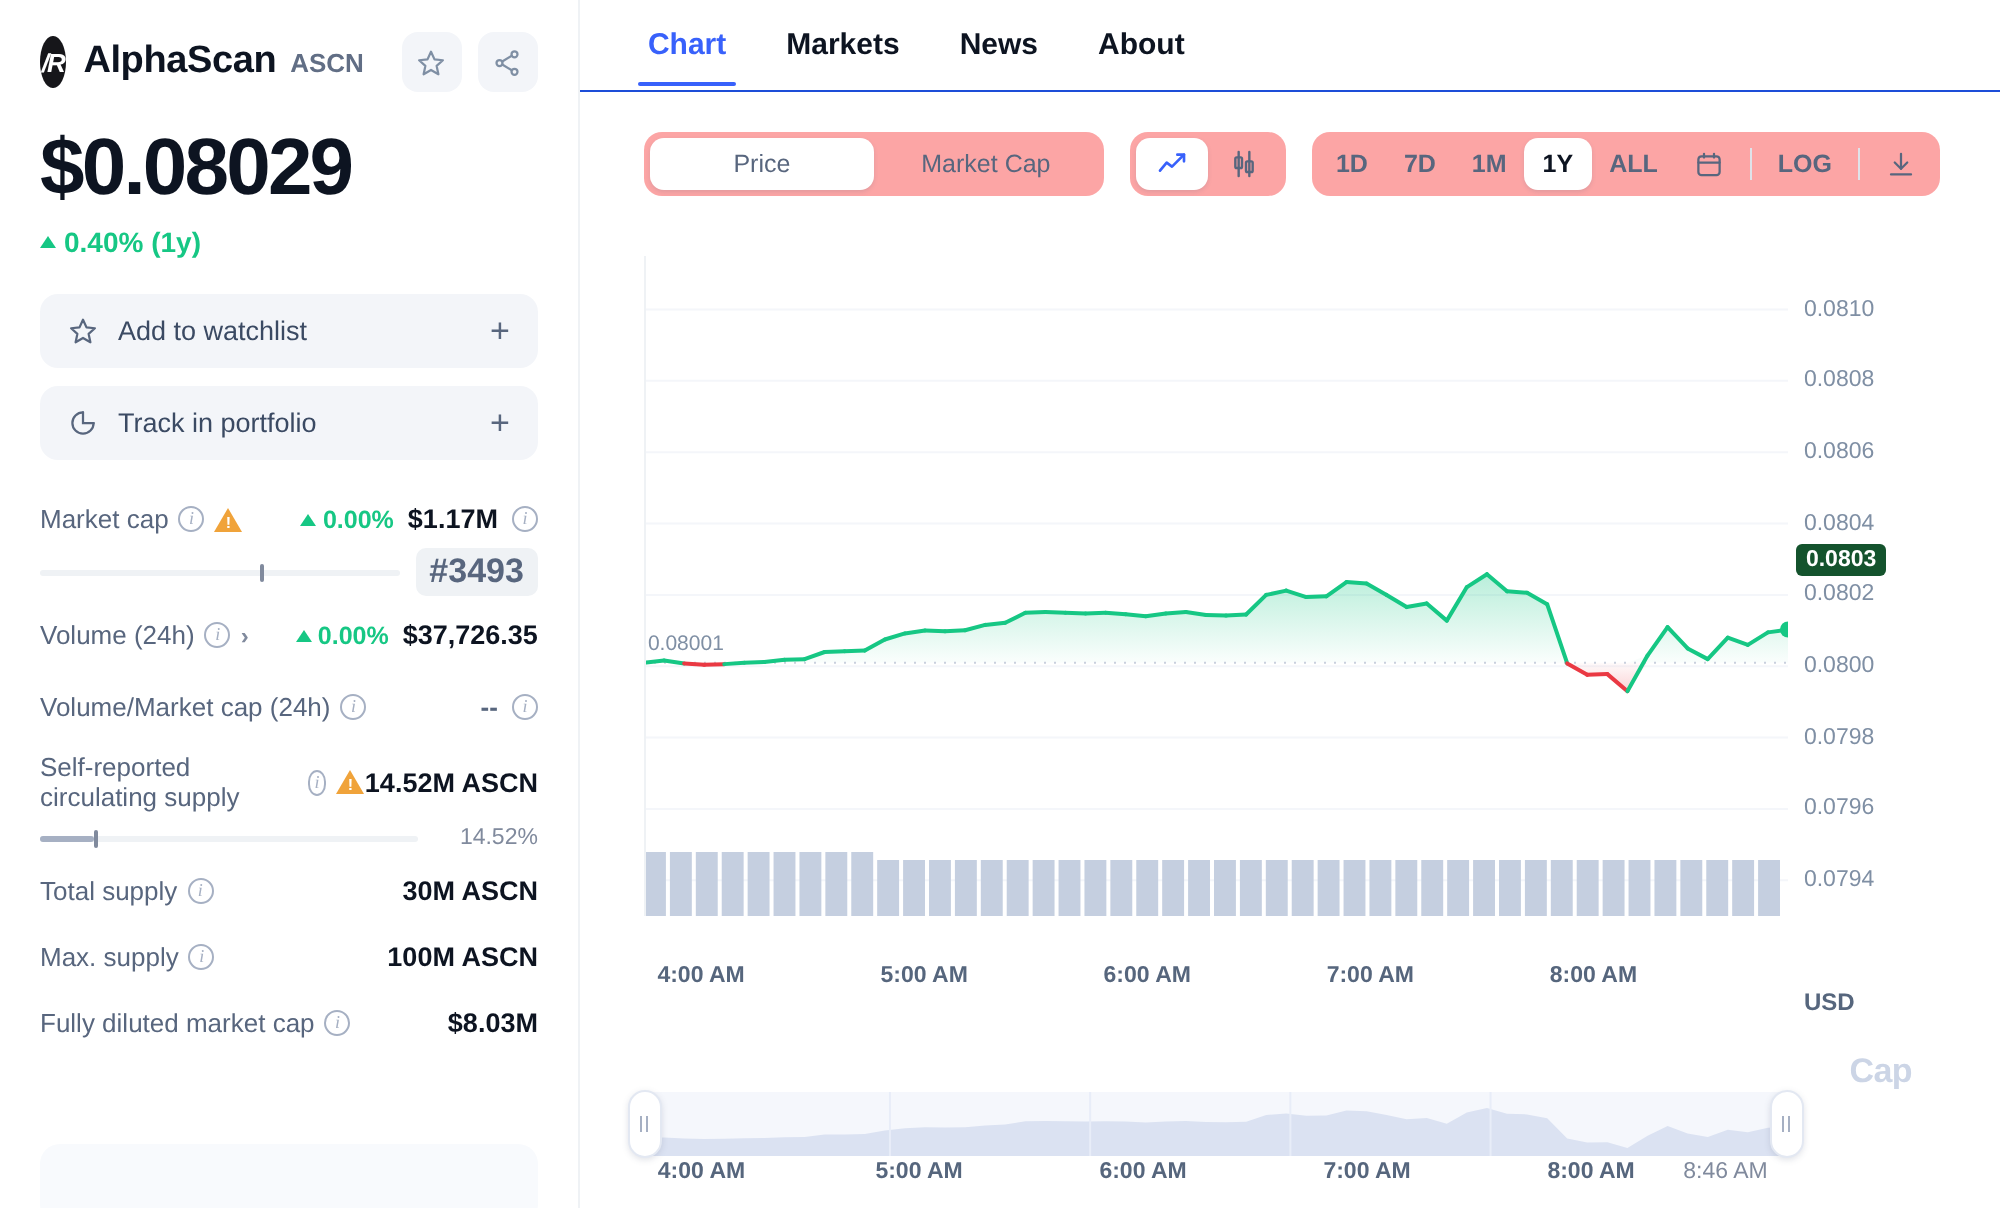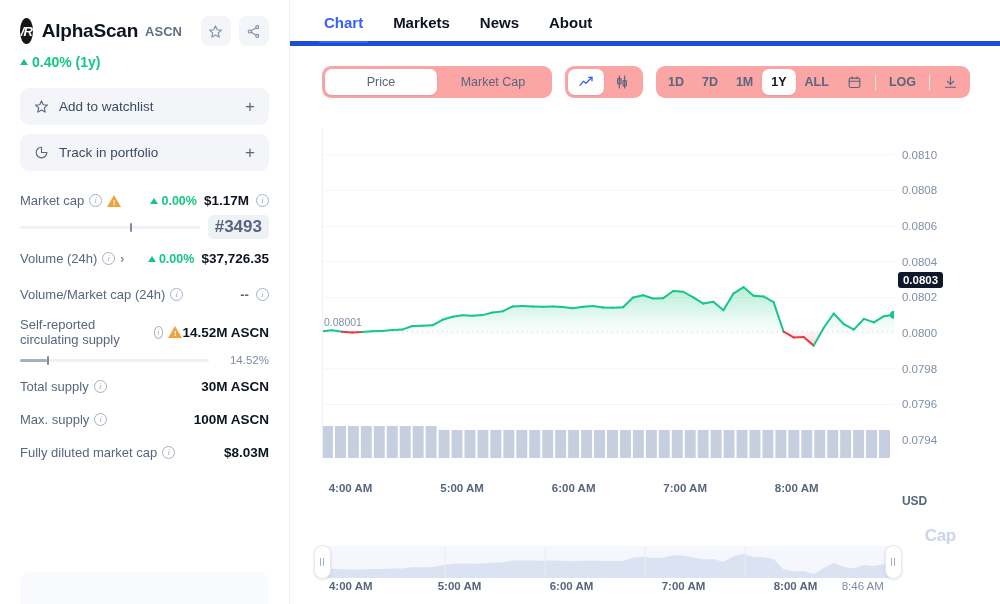--- a/index.html
+++ b/index.html
@@ -80,21 +80,21 @@
   .warn-tri::after { content: "!"; position: absolute; left: -1.5px; top: 3px; font-size: 8px; color: #fff; font-weight: 700; }
   .chev { color: #808a9d; font-size: 12px; font-weight: 600; }
   .bottom-card {
     position: absolute; left: 20px; right: 20px; bottom: -8px;
     height: 40px; border-radius: 10px; background: #f8fafd;
   }
 
   
   .main { flex: 1; height: 604px; position: relative; }
   .tabs { display: flex; gap: 26px; padding: 0 32px; height: 46px; align-items: flex-start;
-          border-bottom: 5px solid #1d4ed8; }
+          border-bottom: 1px solid #1d4ed8; }
   .tab { font-size: 15px; font-weight: 600; color: #0d1421; padding: 14px 2px 12px 2px; cursor: pointer; position: relative; }
   .tab.active { color: #3861fb; }
   .tab.active::after { content: ""; position: absolute; left: -3px; right: -3px; bottom: 0; height: 2.5px; background: #3861fb; border-radius: 2px; }
 
   .toolbar { display: flex; align-items: center; gap: 13px; padding: 20px 30px 0 32px; }
   .seg { display: flex; background: #fca5a5; border-radius: 9px; padding: 3px; height: 32px; }
   .seg-item {
     display: flex; align-items: center; justify-content: center;
     font-size: 12.5px; color: #58667e; font-weight: 500; border-radius: 7px;
     padding: 0 12px; cursor: pointer; min-width: 40px;
@@ -162,20 +162,21 @@
             <circle cx="18" cy="5" r="2.4"></circle>
               <circle cx="6" cy="12" r="2.4"></circle>
               <circle cx="18" cy="19" r="2.4"></circle>
             <line x1="8.2" y1="10.8" x2="15.8" y2="6.2"></line>
               <line x1="8.2" y1="13.2" x2="15.8" y2="17.8"></line>
           </svg>
         </button>
       </div>
     </div>
 
+    <div class="price">$0.08029</div>
     <div class="change">
       <span class="caret-up"></span>
       <span>0.40% (1y)</span>
     </div>
 
     <div class="cta-list">
       <button class="cta">
         <svg width="15" height="15" viewBox="0 0 24 24" fill="none" stroke="#58667e" stroke-width="1.8" stroke-linejoin="round">
           <polygon points="12,3 14.8,9.1 21.5,9.8 16.5,14.3 17.9,21 12,17.6 6.1,21 7.5,14.3 2.5,9.8 9.2,9.1"></polygon>
         </svg>
@@ -498,21 +499,21 @@
       <div class="y-axis" id="y-axis">
           <div class="y-tick" style="top: 26.7568px;">0.0810</div>
           <div class="y-tick" style="top: 62.4324px;">0.0808</div>
           <div class="y-tick" style="top: 98.1081px;">0.0806</div>
           <div class="y-tick" style="top: 133.784px;">0.0804</div>
           <div class="y-tick" style="top: 169.459px;">0.0802</div>
           <div class="y-tick" style="top: 205.135px;">0.0800</div>
           <div class="y-tick" style="top: 240.811px;">0.0798</div>
           <div class="y-tick" style="top: 276.486px;">0.0796</div>
           <div class="y-tick" style="top: 312.162px;">0.0794</div>
-          <div class="y-badge" style="top: 151.622px; background: #0f172a;">0.0803</div>
+          <div class="y-badge" style="top: 151.622px; background: #14532d;">0.0803</div>
         </div>
       <div class="x-axis" id="x-axis">
           <div class="x-tick" style="left: 28.6px;">4:00 AM</div>
           <div class="x-tick" style="left: 140.14px;">5:00 AM</div>
           <div class="x-tick" style="left: 251.68px;">6:00 AM</div>
           <div class="x-tick" style="left: 363.22px;">7:00 AM</div>
           <div class="x-tick" style="left: 474.76px;">8:00 AM</div>
         </div>
       <div class="usd-label">USD</div>
       <div class="watermark">Cap</div>

